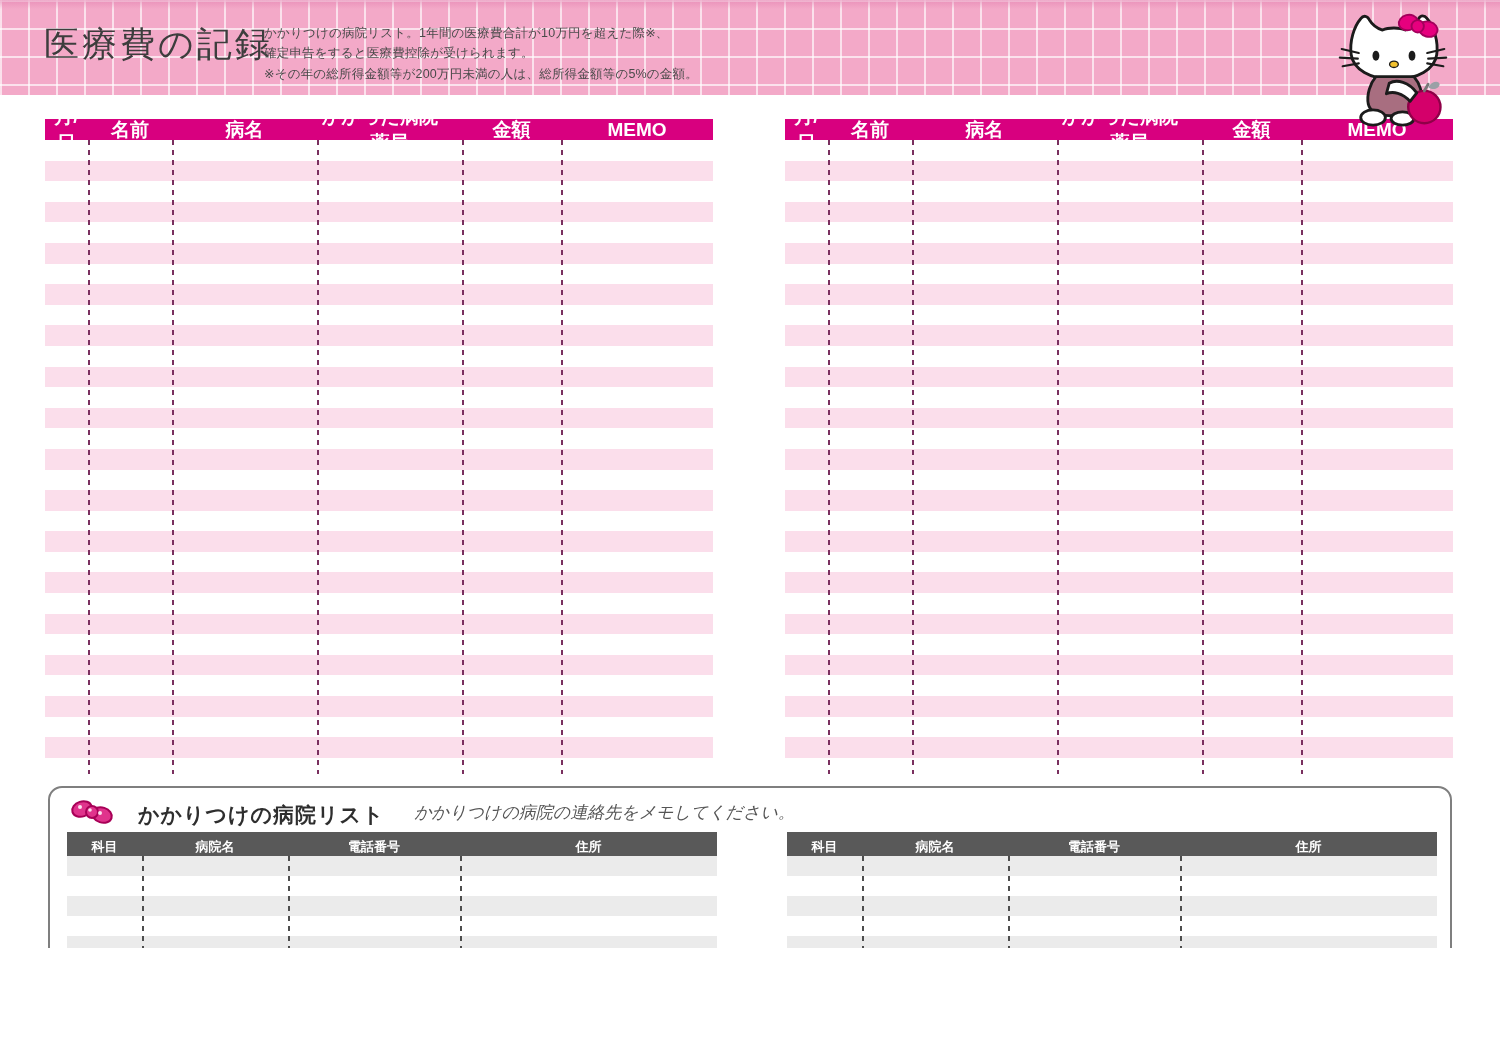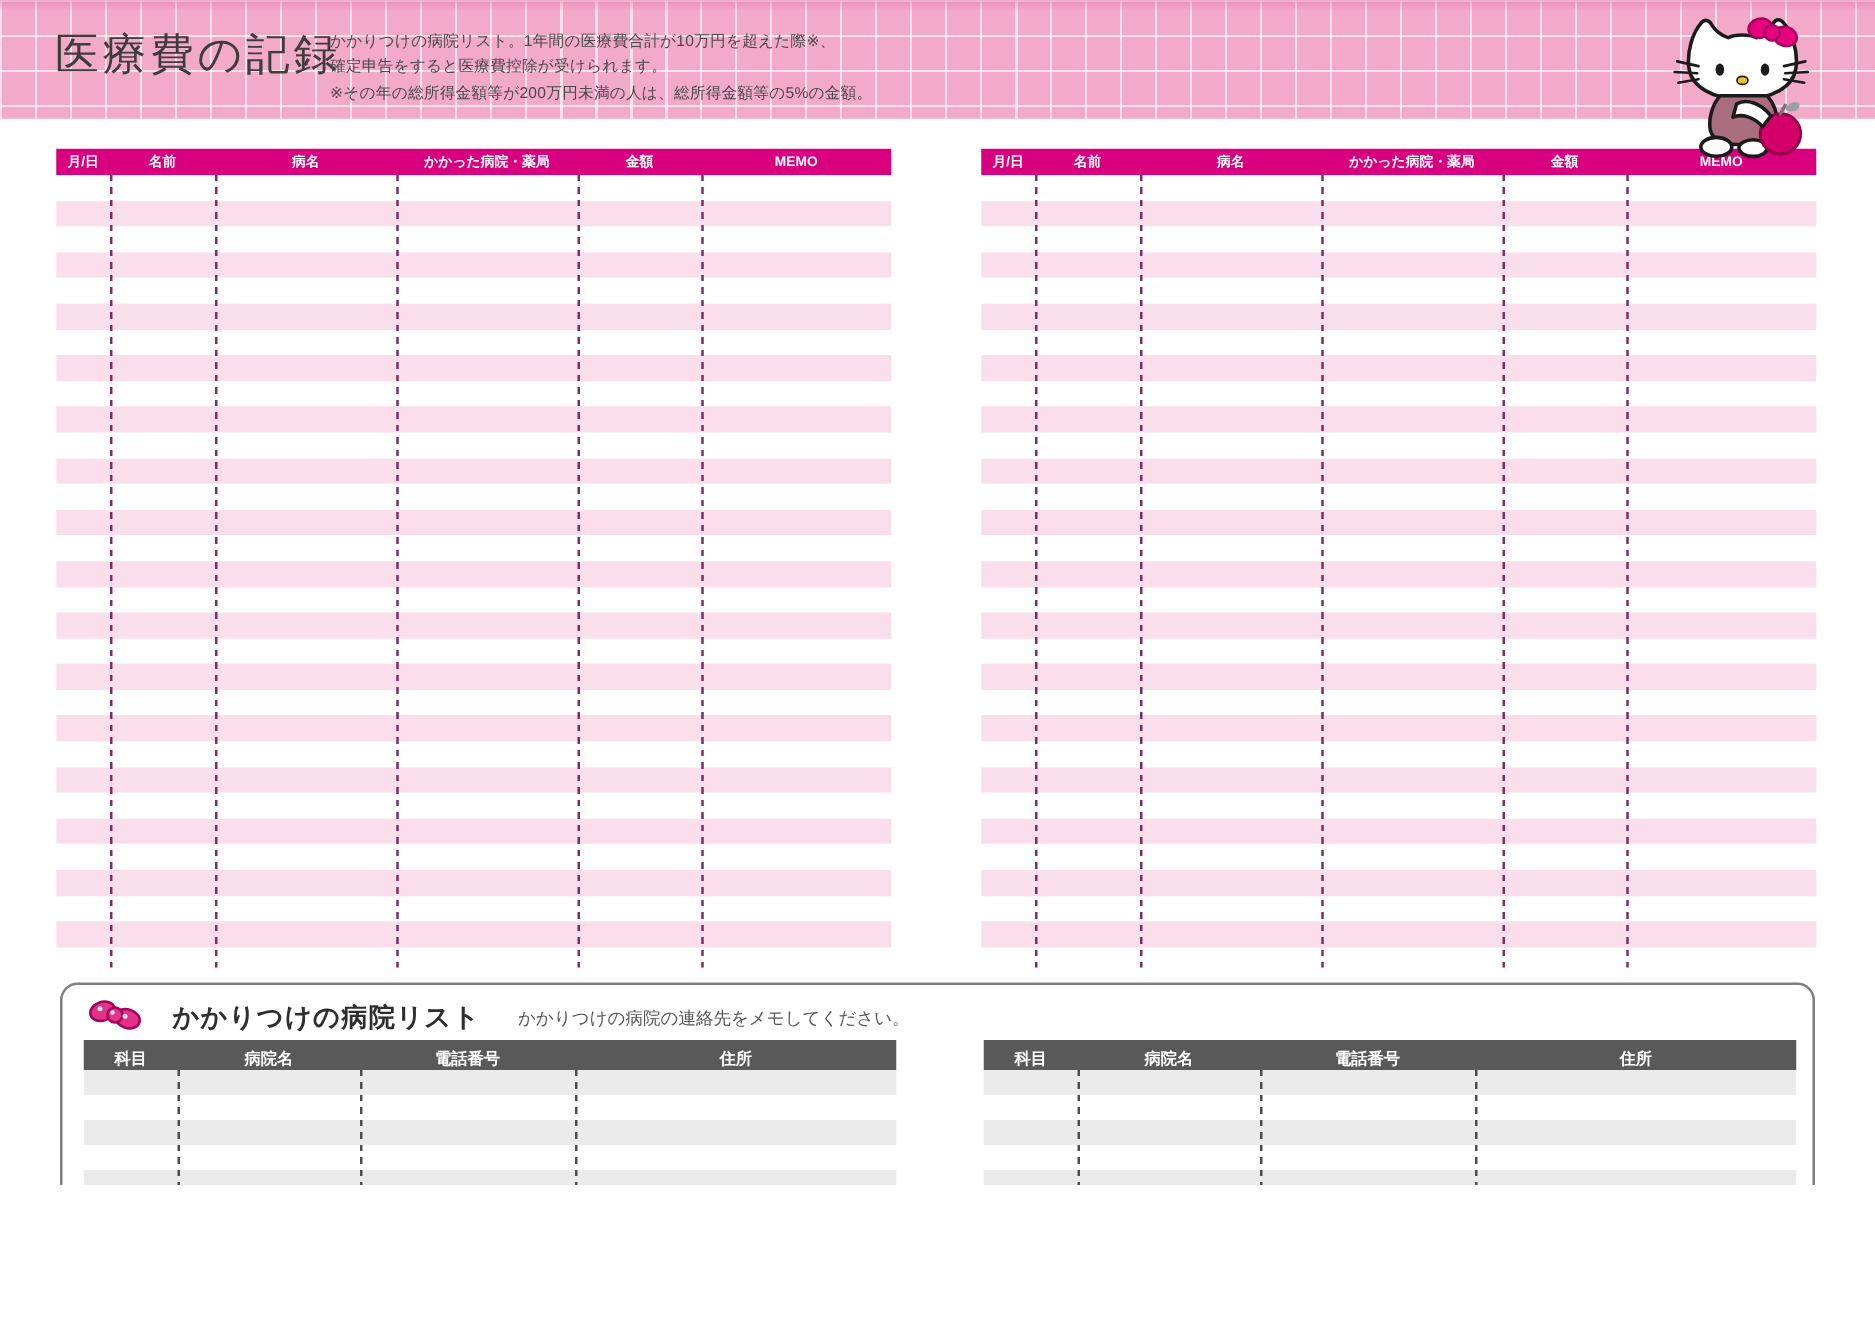--- a/index.html
+++ b/index.html
@@ -27,41 +27,41 @@
 
   
   .kitty { position:absolute; left:1336px; top:6px; width:114px; height:128px; z-index:9; }
 
   
   .med-table { position:absolute; top:119px; width:668px; }
   .med-table.left  { left:45px; }
   .med-table.right { left:785px; }
   .med-head {
     display:flex; align-items:center; height:21px; background:#D8007F;
-    color:#ffffff; font-weight:bold; font-size:11px;
+    color:#ffffff; font-weight:bold; font-size:19px;
   }
   .med-head span { display:block; text-align:center; }
   .mw0{width:43px}.mw1{width:84px}.mw2{width:145px}.mw3{width:145px}.mw4{width:99px}.mw5{width:152px}
   .med-rows .trow { height:20.6px; }
   .med-rows .trow:nth-child(even) { background:#FBDEEB; }
   .vdiv {
     position:absolute; top:21px; width:2px; height:634px;
     background:repeating-linear-gradient(to bottom, #7A2F5F 0 5px, rgba(0,0,0,0) 5px 10px);
   }
   .vd0{left:43px}.vd1{left:127px}.vd2{left:272px}.vd3{left:417px}.vd4{left:516px}
 
   
   .hosp-box {
     position:absolute; left:48px; top:786px; width:1404px; height:226px;
     background:#ffffff; border:2px solid #7f7f7f; border-radius:14px;
   }
   .hosp-title-row { position:absolute; left:20px; top:9px; display:flex; align-items:flex-end;gap:16px; }
   .bow-ico { width:44px; height:30px; margin-right:8px; }
   .hosp-title { font-size:21px; font-weight:bold; color:#2e2e2e; letter-spacing:1px; line-height:1.2; }
-  .hosp-sub { font-size:14px; color:#555555; margin-left:14px; padding-bottom:3px; }
+  .hosp-sub { font-size:17px; color:#555555; margin-left:14px; padding-bottom:3px;font-style:italic; }
 
   .hosp-table { position:absolute; top:44px; width:650px; }
   .hosp-table.hleft  { left:17px; }
   .hosp-table.hright { left:737px; }
   .hosp-head {
     display:flex; align-items:flex-end; height:24px; background:#595959;
     color:#ffffff; font-weight:bold; font-size:13px;
   }
   .hosp-head span { display:block; text-align:center; }
   .hw0{width:75px}.hw1{width:146px}.hw2{width:172px}.hw3{width:257px}

